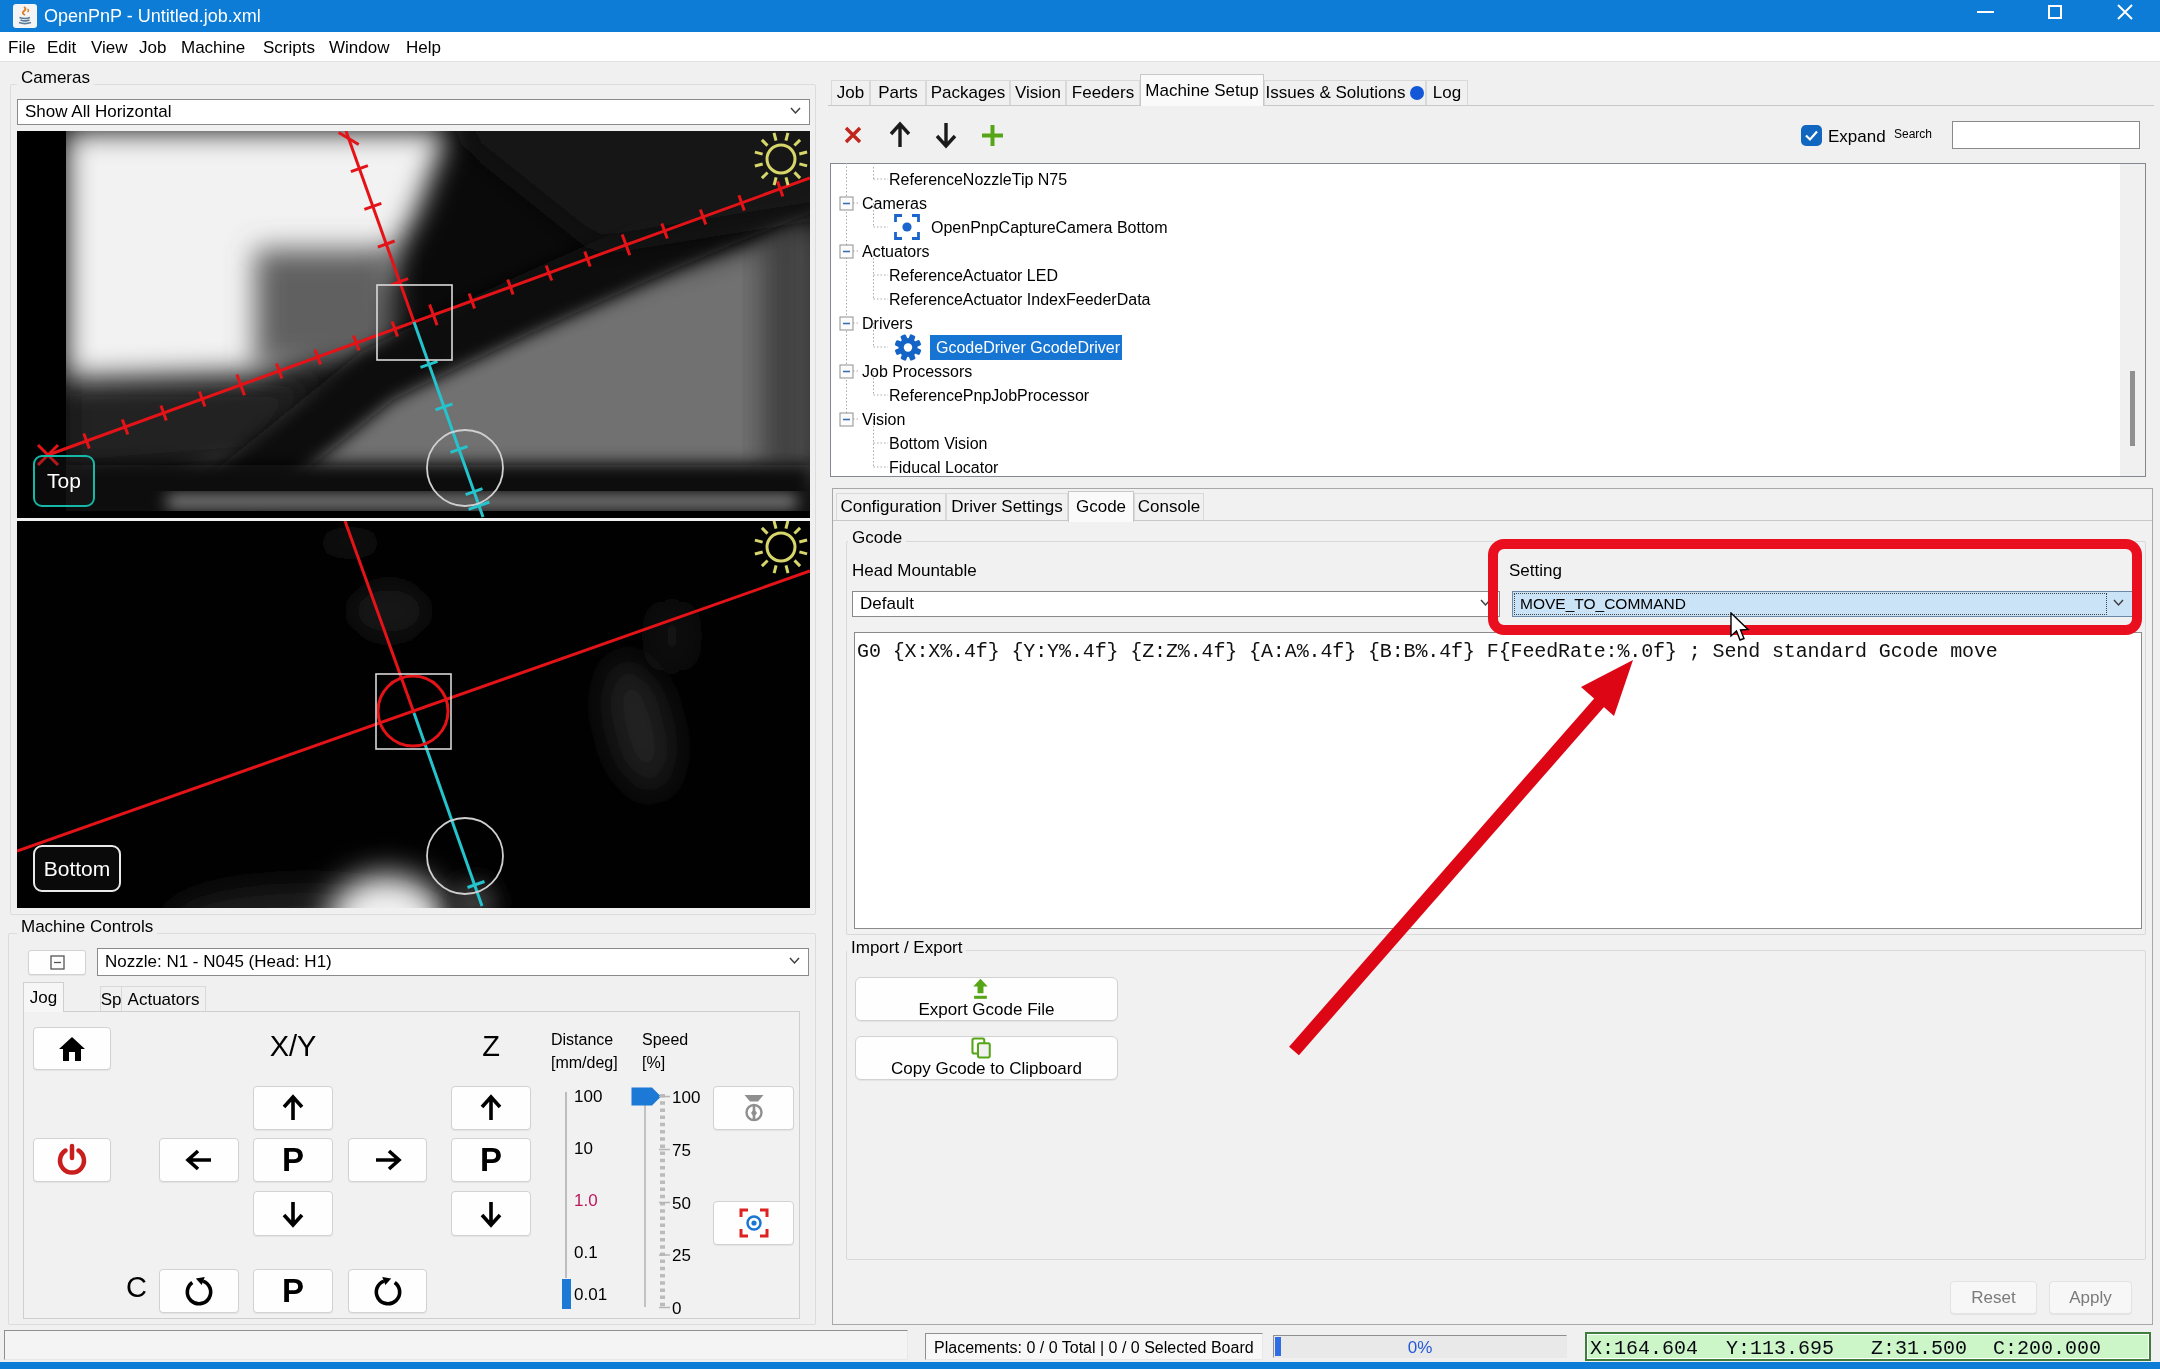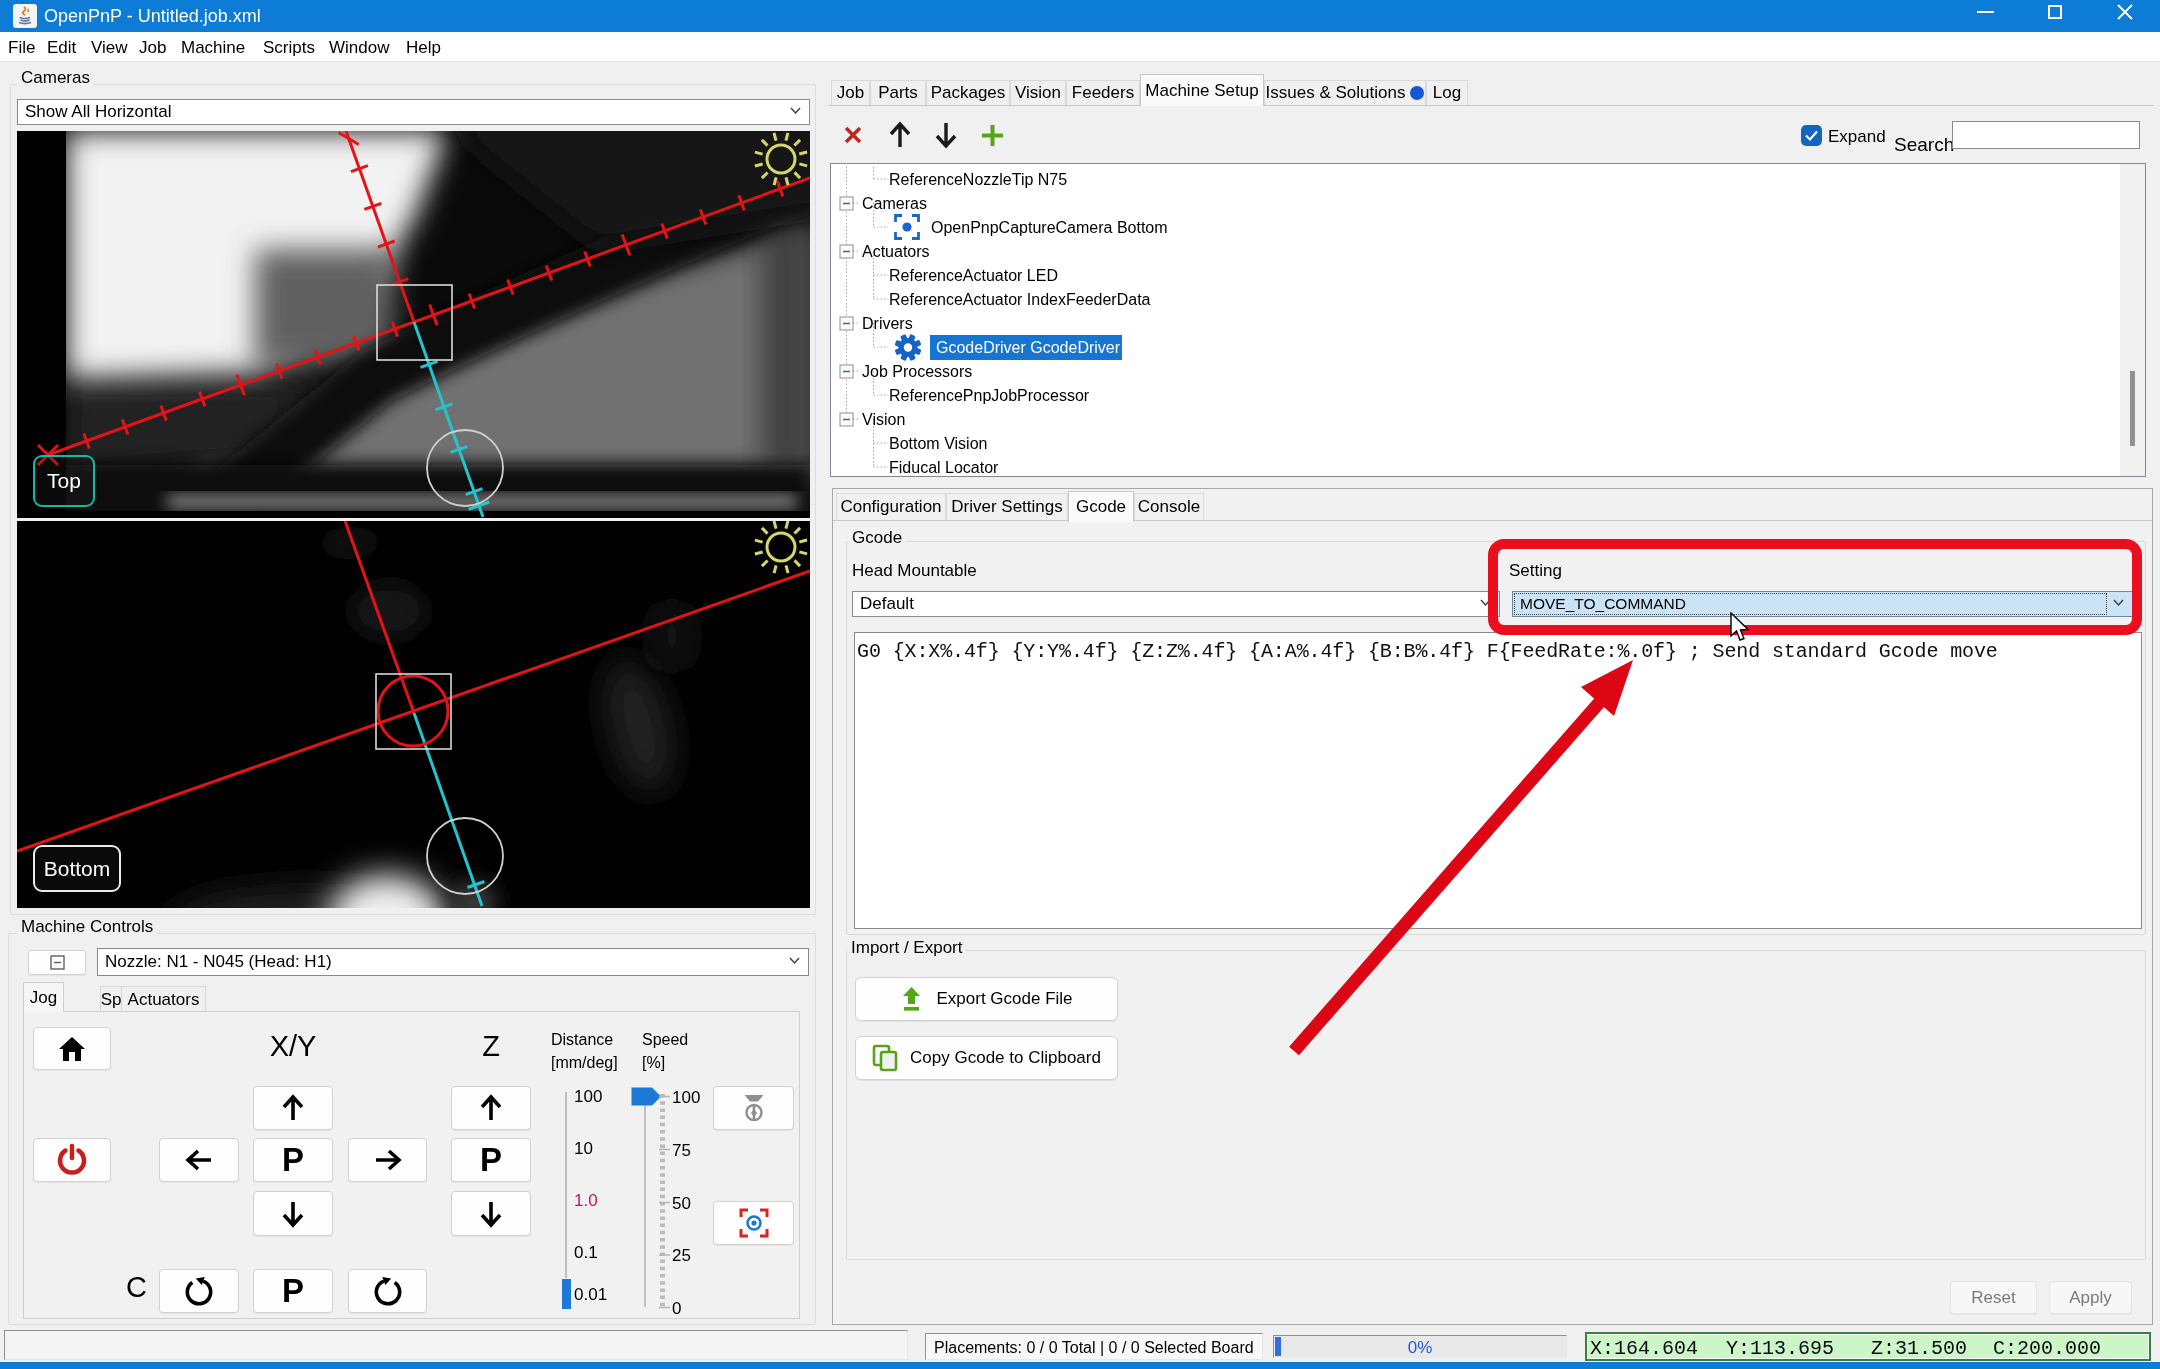--- a/index.html
+++ b/index.html
@@ -1,19 +1,19 @@
 <!DOCTYPE html>
 <html><head>
 <meta charset="utf-8">
 <style>
 * { margin:0; padding:0; box-sizing:border-box; }
 html,body { width:2160px; height:1369px; overflow:hidden; }
 body { font-family:"Liberation Sans", sans-serif; background:#f0f0f0; position:relative; }
 .abs { position:absolute; }
-.btn { position:absolute; background:#fefefe; border:1px solid #d2d2d2; border-radius:4px; box-shadow:0 1px 1px rgba(0,0,0,0.06); display:flex; align-items:center; justify-content:center; }
+.btn { position:absolute; background:#fefefe; border:1px solid #d2d2d2; border-radius:4px; box-shadow:0 1px 1px rgba(0,0,0,0.06); display:flex; align-items:center; justify-content:center;flex-direction:column; }
 .combo { position:absolute; background:#fff; border:1px solid #8a8a8a; display:flex; align-items:center; font-size:17px; color:#000; padding-left:7px; }
 .chev { position:absolute; right:9px; top:50%; width:11px; height:11px; margin-top:-8px; }
 .chev svg { display:block; }
 .tab { position:absolute; border:1px solid #d9d9d9; border-bottom:none; background:#f0f0f0; font-size:17px; color:#000; display:flex; align-items:center; justify-content:center; }
 .gb-label { position:absolute; font-size:17px; color:#000; background:#f0f0f0; padding:0 4px; z-index:3; }
 .gb { position:absolute; border:1px solid #dcdcdc; border-radius:2px; }
 .sunken { position:absolute; border:1px solid #8f8f8f; border-right-color:#e8e8e8; border-bottom-color:#e8e8e8; background:#f0f0f0; }
 </style>
 </head>
 <body>
@@ -382,21 +382,21 @@
   </svg>
 <svg class="abs" style="left:981px;top:124px;" width="23" height="23" viewBox="0 0 23 23">
     <path d="M11.5 1 L11.5 22 M1 11.5 L22 11.5" stroke="#55a516" stroke-width="4" fill="none"></path>
   </svg>
 
 <div class="abs" style="left:1801px;top:125px;width:21px;height:21px;background:#1166c0;border-radius:5px;"></div>
 <svg class="abs" style="left:1801px;top:125px;" width="21" height="21" viewBox="0 0 21 21">
     <path d="M5 10.5 L9 14.5 L16 6.5" fill="none" stroke="#fff" stroke-width="2.2"></path>
   </svg>
 <div class="abs" style="left:1828px;top:127px;font-size:17px;">Expand</div>
-<div class="abs" style="left:1894px;top:134px;font-size:19px;">Search</div>
+<div class="abs" style="left:1894px;top:127px;font-size:12px;">Search</div>
 <div class="abs" style="left:1952px;top:121px;width:188px;height:28px;background:#fff;border:1px solid #8a8a8a;"></div>
 
 <div class="abs" style="left:830px;top:163px;width:1316px;height:314px;background:#fff;border:1px solid #828790;"></div>
 <div class="abs" style="left:2120px;top:164px;width:25px;height:312px;background:#f0f0f0;"></div>
 <div class="abs" style="left:2130px;top:371px;width:5px;height:75px;background:#909090;"></div>
 
 <svg class="abs" style="left:830px;top:163px;" width="1290" height="310" viewBox="0 0 1290 310">
 <g stroke="#a8a8a8" stroke-width="1" stroke-dasharray="1.5 2">
 <line x1="16.5" y1="0" x2="16.5" y2="256"></line>
 <line x1="43.5" y1="4" x2="43.5" y2="16"></line>

